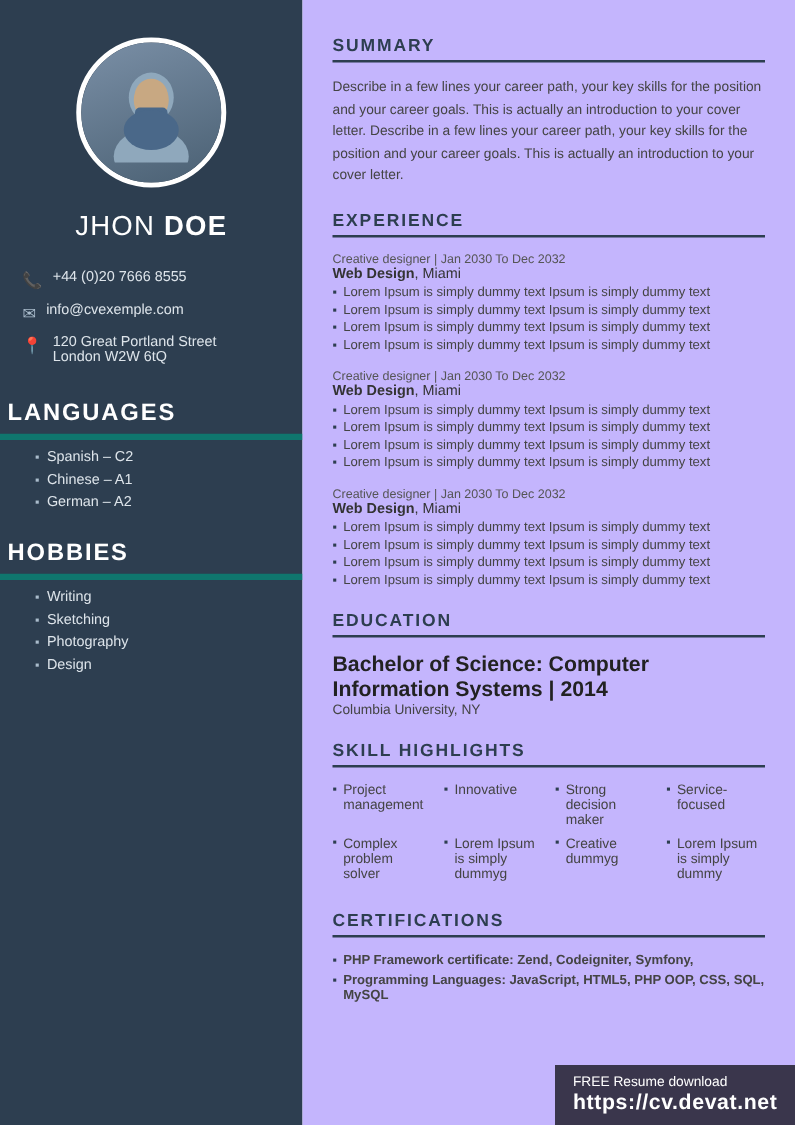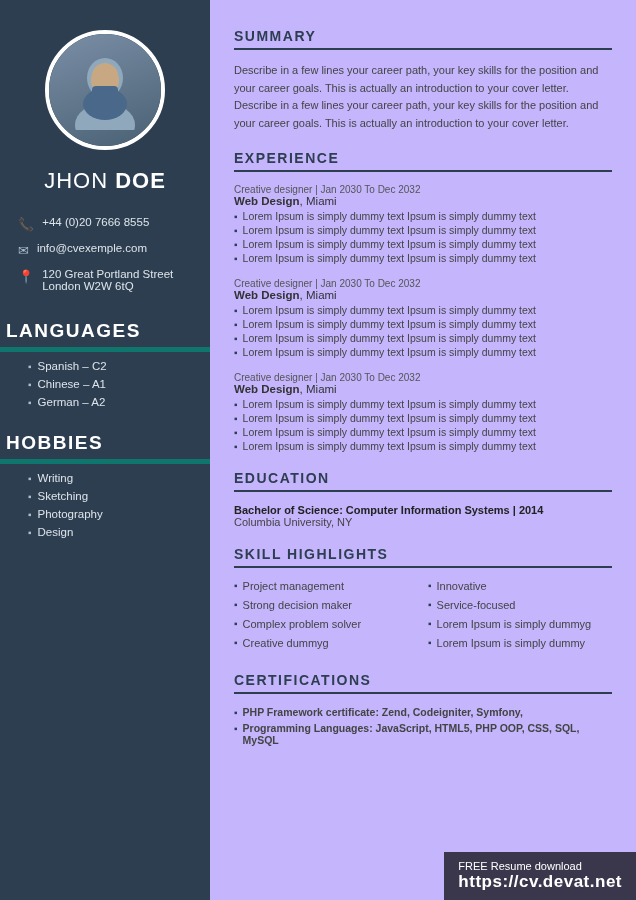--- a/index.html
+++ b/index.html
@@ -6,21 +6,21 @@
     body {
       font-family: Arial, sans-serif;
       font-size: 12px;
       background: #fff;
       width: 636px;
       min-height: 900px;
       display: flex;
       overflow: hidden;
     }
     .sidebar {
-      width: 210px;
+      width: 242px;
       min-height: 900px;
       background: #2d3e50;
       color: #fff;
       display: flex;
       flex-direction: column;
       align-items: center;
       padding-bottom: 20px;
       flex-shrink: 0;
     }
     .avatar-wrapper {
@@ -173,31 +173,31 @@
       gap: 5px;
     }
     .exp-list li::before {
       content: '▪';
       color: #2d3e50;
       font-size: 10px;
       margin-top: 1px;
       flex-shrink: 0;
     }
     .edu-degree {
-      font-size: 11px;
+      font-size: 17px;
       font-weight: 700;
       color: #222;
     }
     .edu-school {
       font-size: 11px;
       color: #444;
     }
     .skills-grid {
       display: grid;
-      grid-template-columns: 1fr 1fr;
+      grid-template-columns: 1fr 1fr 1fr 1fr;
       gap: 2px 10px;
     }
     .skill-item {
       font-size: 11px;
       color: #444;
       display: flex;
       align-items: flex-start;
       gap: 5px;
       margin-bottom: 5px;
     }

